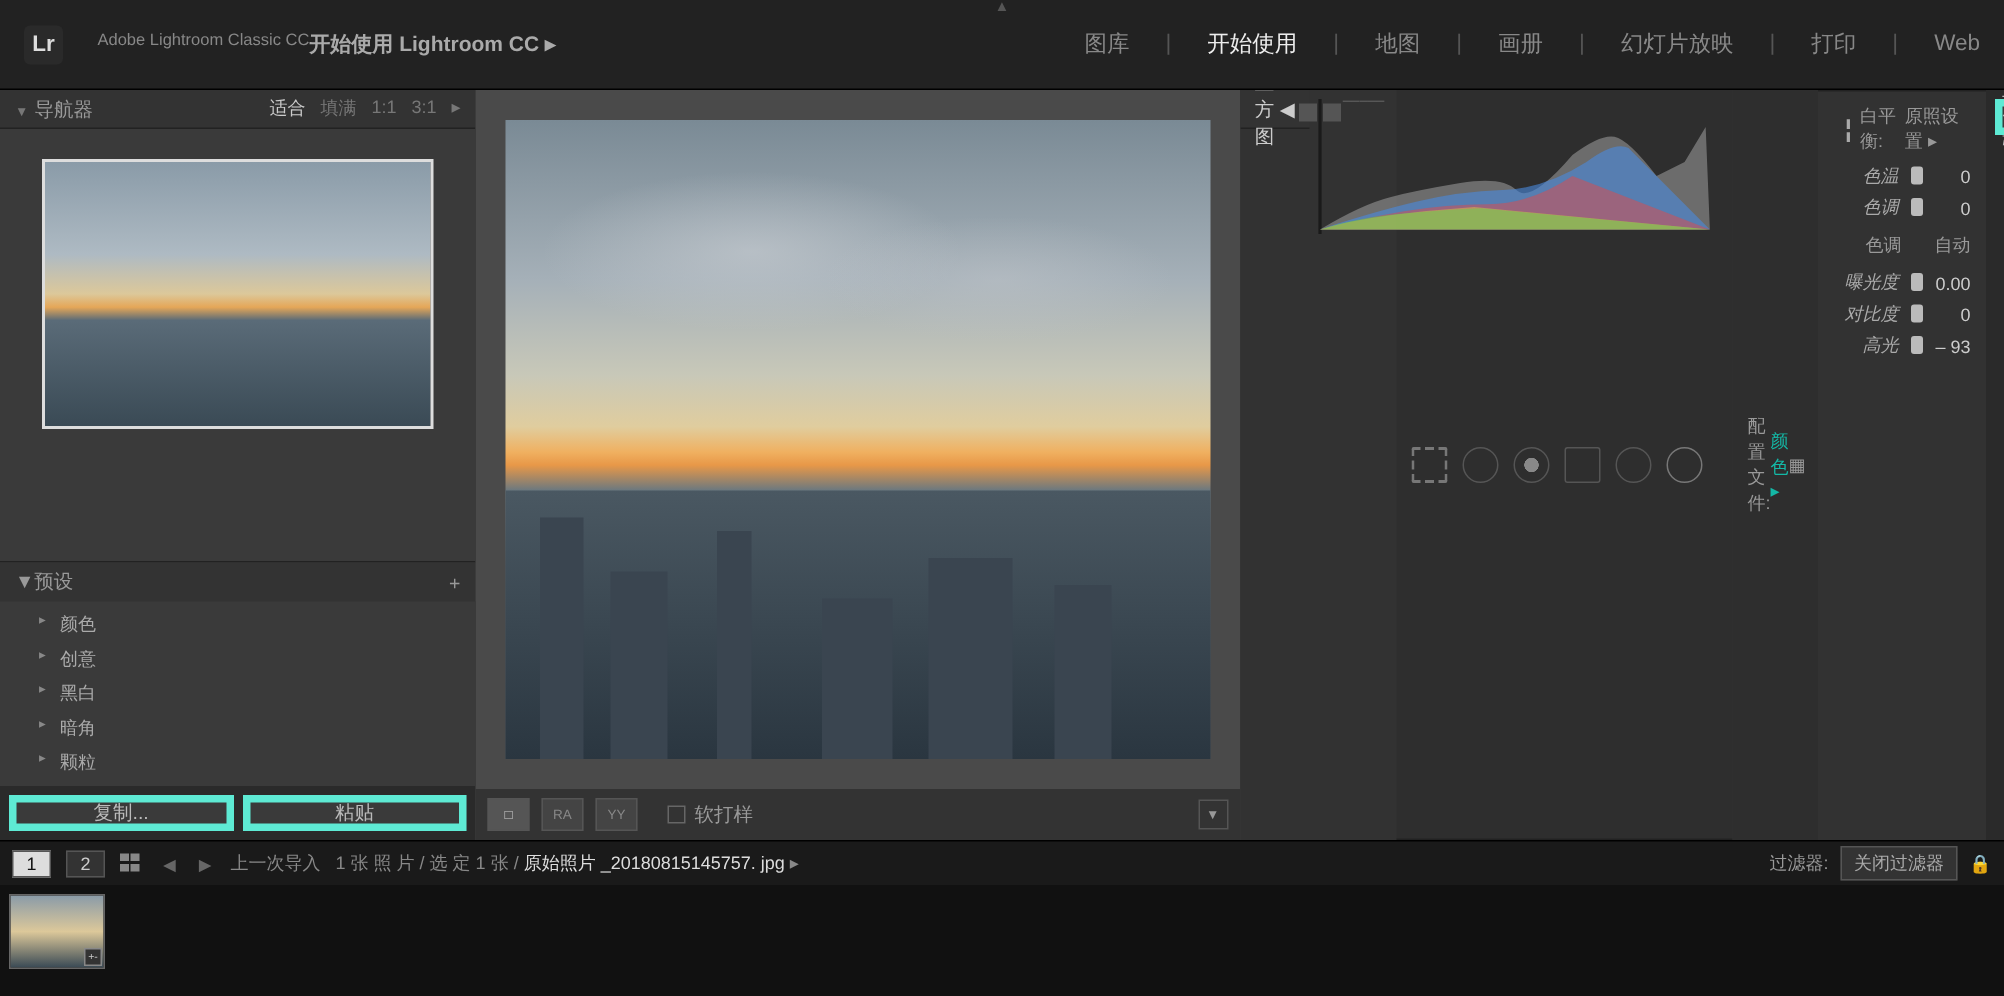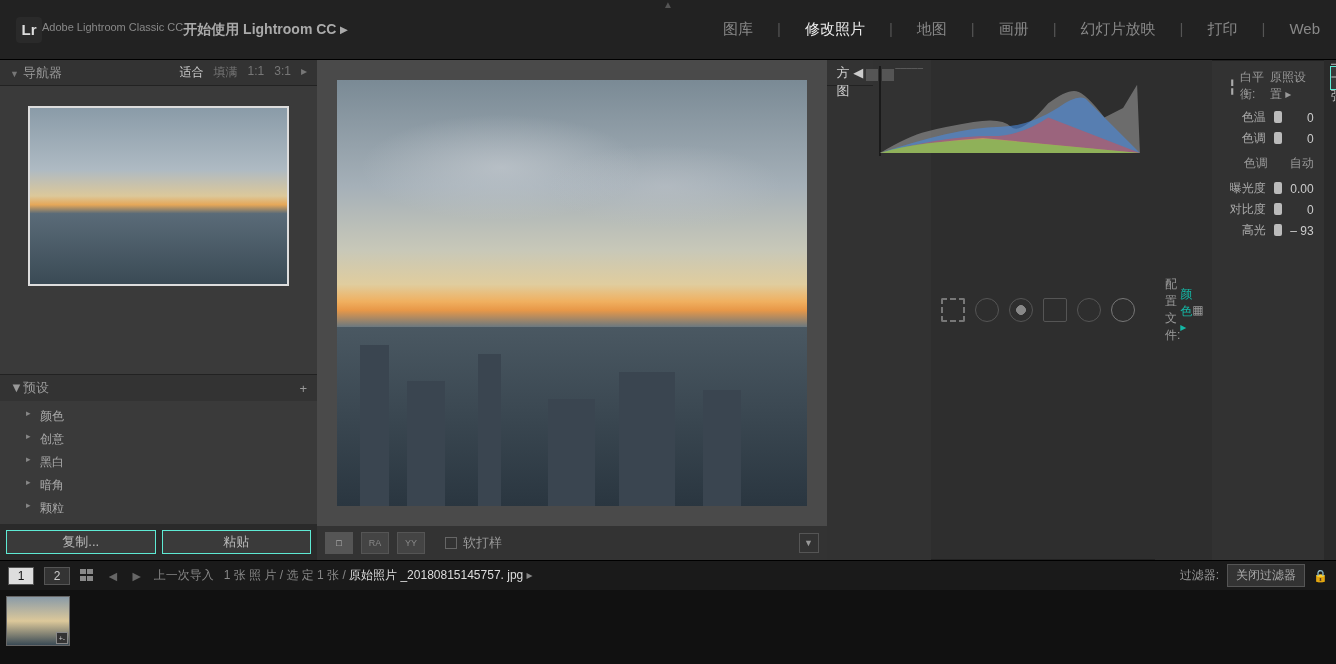--- a/index.html
+++ b/index.html
@@ -1,18 +1,18 @@
 <!DOCTYPE html>
 <html><head>
 <meta charset="utf-8">
 <style>
 * { margin: 0; padding: 0; box-sizing: border-box; font-family: "Microsoft YaHei", Arial, sans-serif; }
 body { background: #1a1a1a; color: #999; width: 1336px; height: 664px; overflow: hidden; font-size: 12px; }
 .top-bar { height: 60px; background: #222; display: flex; align-items: center; justify-content: space-between; padding: 0 16px; border-bottom: 1px solid #000; position: relative; }
-.logo-area { display: flex; align-items: center; gap: 0; }
+.logo-area { display: flex; align-items: center; gap: 23px; }
 .logo { width: 26px; height: 26px; background: #2a2a2a; border-radius: 4px; display: flex; align-items: center; justify-content: center; font-size: 15px; color: #ddd; font-weight: bold; }
 .logo-text { display: flex; flex-direction: row; line-height: 1.2; }
 .logo-text .sm { font-size: 11px; color: #888; }
 .logo-text .lg { font-size: 14px; color: #aaa; font-weight: bold; }
 .modules { display: flex; gap: 24px; font-size: 15px; }
 .modules span { color: #888; cursor: pointer; }
 .modules span.active { color: #eee; }
 .modules .sep { color: #555; }
 .main { display: flex; height: 500px; }
 .panel { background: #3a3a3a; display: flex; flex-direction: column; }
@@ -22,21 +22,21 @@
 .panel-header .tri { font-size: 9px; color: #777; margin-right: 4px; }
 .nav-opts { display: flex; gap: 10px; font-size: 12px; color: #777; }
 .nav-opts span.on { color: #ccc; }
 .nav-thumb { margin: 20px 28px; height: 180px; background: linear-gradient(to bottom, #8a9ba8 0%, #aebac3 35%, #dcc89a 50%, #e5a758 55%, #5a6b78 60%, #3a4a55 100%); border: 2px solid #ddd; position: relative; }
 .presets { border-top: 1px solid #222; }
 .preset-hdr { height: 26px; background: #333; display: flex; align-items: center; justify-content: space-between; padding: 0 10px; font-size: 13px; gap: 29px; }
 .preset-list { padding: 4px 0; }
 .preset-item { padding: 3px 0 3px 40px; font-size: 12px; color: #aaa; position: relative; }
 .preset-item::before { content: "▸"; position: absolute; left: 26px; color: #888; font-size: 9px; }
 .btn-row { display: flex; gap: 6px; padding: 6px; background: #2a2a2a; }
-.btn { flex: 1; background: #3a3a3a; border: 1px solid #5eead4; height: 24px; display: flex; align-items: center; justify-content: center; color: #bbb; font-size: 13px; cursor: pointer; }
+.btn { flex: 1; background: #3a3a3a; border: 5px solid #5eead4; height: 24px; display: flex; align-items: center; justify-content: center; color: #bbb; font-size: 13px; cursor: pointer; }
 .center { flex: 1; background: #4a4a4a; display: flex; flex-direction: column; }
 .photo-area { flex: 1; display: flex; align-items: center; justify-content: center; padding: 20px; }
 .photo { width: 100%; height: 100%; max-width: 640px; background: linear-gradient(to bottom, #7a8a95 0%, #a5b0b8 25%, #c8c8b8 40%, #e0cd9e 48%, #f0b060 52%, #e89848 54%, #6a7880 58%, #4a5862 70%, #3a4550 100%); position: relative; overflow: hidden; }
 .sky-cloud { position: absolute; width: 60%; height: 25%; background: radial-gradient(ellipse, rgba(200,205,210,0.6), transparent 70%); top: 8%; left: 5%; }
 .sky-cloud2 { position: absolute; width: 50%; height: 20%; background: radial-gradient(ellipse, rgba(190,195,200,0.5), transparent 70%); top: 15%; right: 5%; }
 .buildings { position: absolute; bottom: 0; width: 100%; height: 42%; background: linear-gradient(to bottom, #4a5862, #2a3640); }
 .bld { position: absolute; bottom: 0; background: #3a4550; }
 .toolbar { height: 34px; background: #333; display: flex; align-items: center; padding: 0 8px; gap: 8px; }
 .view-btn { width: 28px; height: 22px; background: #444; border: 1px solid #555; display: flex; align-items: center; justify-content: center; font-size: 9px; color: #888; cursor: pointer; }
 .view-btn.on { background: #555; color: #ccc; }
@@ -55,21 +55,21 @@
 .tool { width: 24px; height: 24px; border: 1px solid #555; border-radius: 50%; cursor: pointer; }
 .tool.sq { border-radius: 2px; border: 2px dashed #777; }
 .tool.rect { border-radius: 2px; }
 .tool-slider { flex: 1; height: 3px; background: #555; position: relative; }
 .profile-row { display: flex; align-items: center; justify-content: space-between; padding: 6px 10px; background: #2e2e2e; font-size: 12px; }
 .profile-row .val { color: #14b8a6; }
 .wb-section { padding: 8px 10px; border-top: 1px solid #222; }
 .wb-hdr { display: flex; align-items: center; justify-content: space-between; margin-bottom: 6px; }
 .dropper { width: 24px; height: 24px; transform: rotate(-45deg); }
 .slider-row { display: flex; align-items: center; gap: 8px; margin: 4px 0; font-size: 12px; }
-.slider-row .lbl { width: 44px; text-align: right; color: #aaa; }
+.slider-row .lbl { width: 44px; text-align: right; color: #aaa; font-style: italic; }
 .slider-row .track { flex: 1; height: 5px; background: linear-gradient(to right, #3a7aaa, #888, #c8a840); position: relative; }
 .slider-row .track.tint { background: linear-gradient(to right, #4a9a4a, #888, #b848b8); }
 .slider-row .track.plain { background: #555; }
 .slider-row .knob { position: absolute; width: 8px; height: 12px; background: #bbb; top: -4px; border-radius: 2px; }
 .slider-row .num { width: 32px; text-align: right; color: #ccc; }
 .tone-hdr { display: flex; justify-content: space-between; padding: 4px 0; font-size: 12px; }
 .nav-btns { display: flex; gap: 6px; padding: 6px; background: #2a2a2a; }
 .filmstrip-bar { height: 30px; background: #1a1a1a; display: flex; align-items: center; padding: 0 8px; gap: 10px; border-top: 1px solid #000; font-size: 12px; }
 .pgbtn { width: 26px; height: 18px; background: #333; border: 1px solid #555; display: flex; align-items: center; justify-content: center; color: #ccc; cursor: pointer; }
 .pgbtn.on { background: #ddd; color: #111; }
@@ -96,21 +96,21 @@
   <div class="logo-area">
     <div class="logo">Lr</div>
     <div class="logo-text">
       <span class="sm">Adobe Lightroom Classic CC</span>
       <span class="lg"><span>开始使用 Lightroom CC</span> <span>▸</span></span>
     </div>
   </div>
   <div class="modules">
     <span>图库</span>
       <span class="sep">|</span>
-    <span class="active">修改照片</span>
+    <span class="active">开始使用</span>
       <span class="sep">|</span>
     <span>地图</span>
       <span class="sep">|</span>
     <span>画册</span>
       <span class="sep">|</span>
     <span>幻灯片放映</span>
       <span class="sep">|</span>
     <span>打印</span>
       <span class="sep">|</span>
     <span>Web</span>

